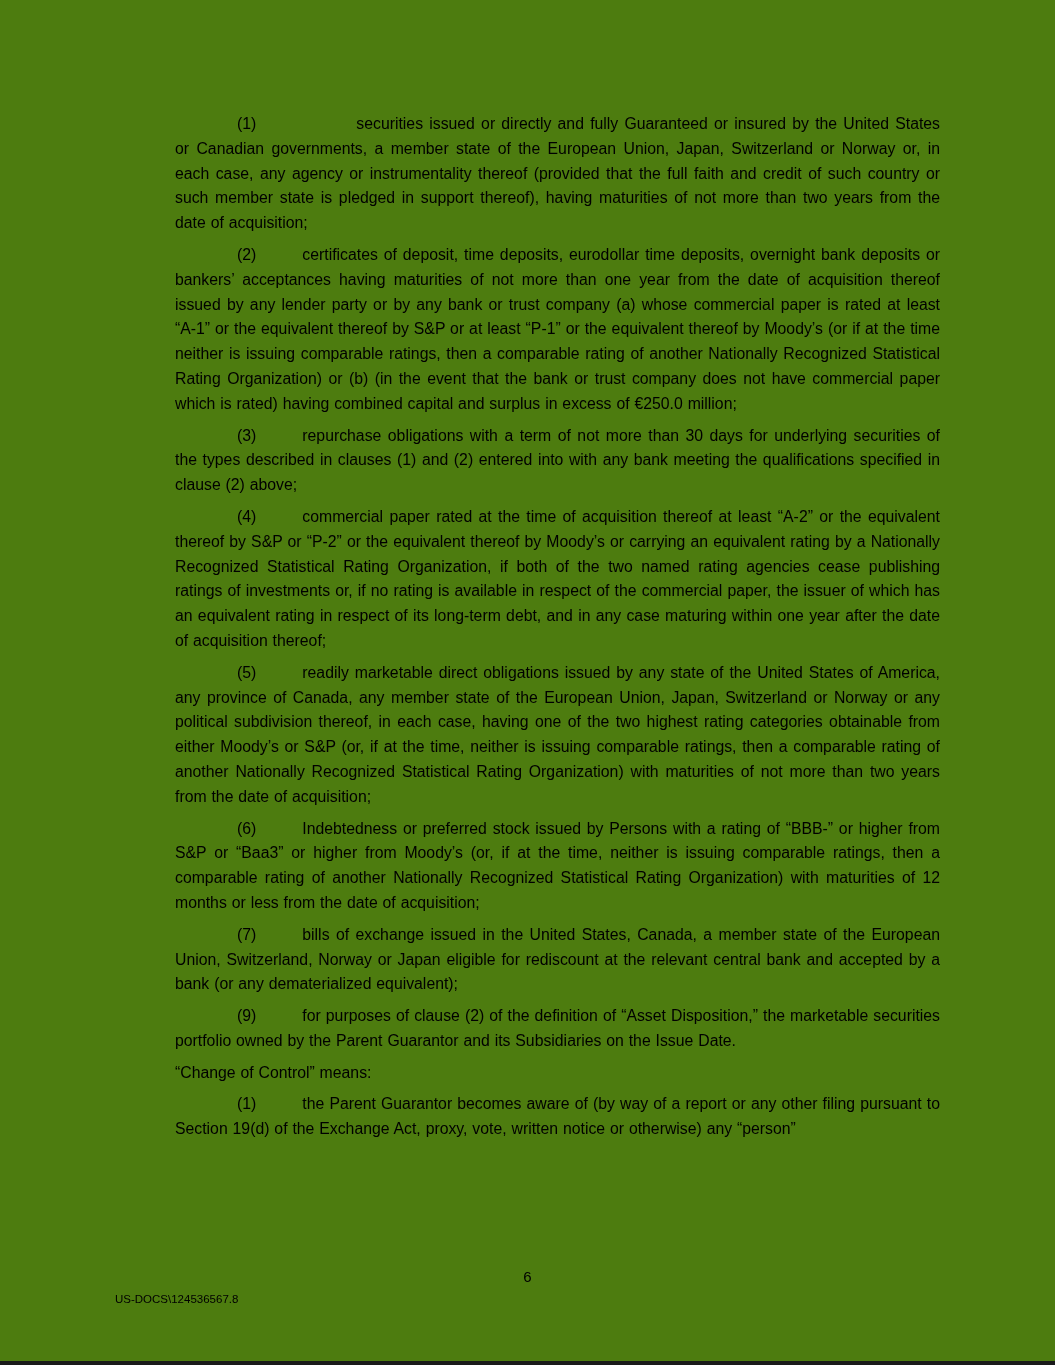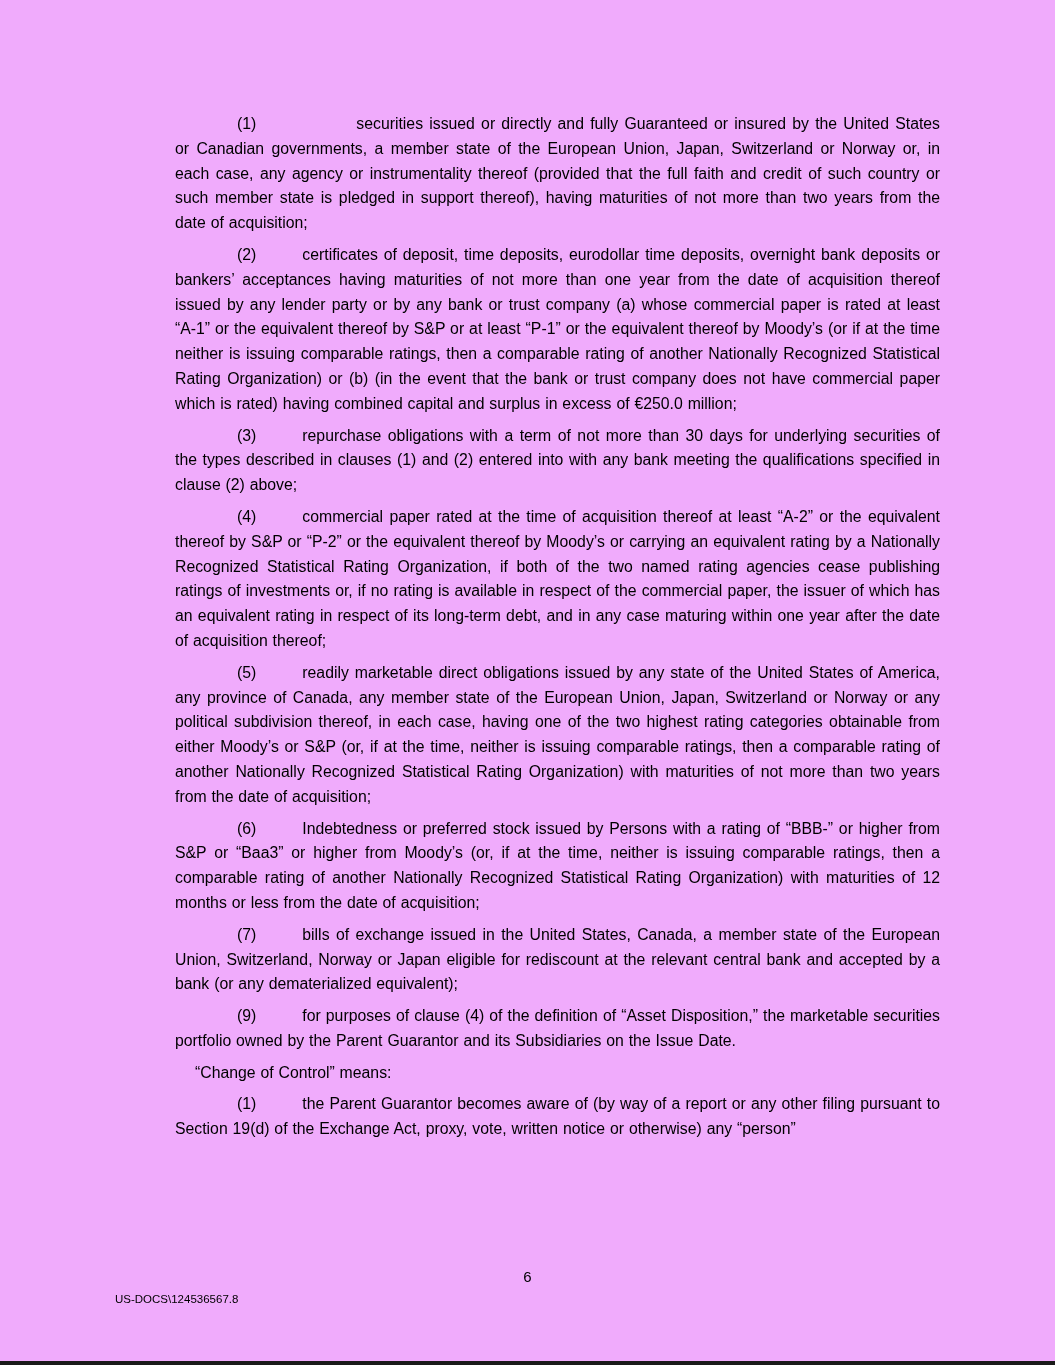--- a/index.html
+++ b/index.html
@@ -4,38 +4,37 @@
 <style>
   html, body {
     margin: 0;
     padding: 0;
     background: #ffffff;
   }
   .page {
     position: relative;
     width: 1055px;
     height: 1365px;
-    background: #f0abfc;
+    background: #4d7c0f;
     box-sizing: border-box;
     padding: 112px 115px 0 175px;
     font-family: "Liberation Sans", sans-serif;
     font-size: 15.8px;
     color: #000000;
     overflow: hidden;
   }
   .para {
     margin: 0 0 7px 0;
     text-align: justify;
     line-height: 24.8px;
     text-indent: 62px;
     word-spacing: 0.5px;
   }
   .para.no-indent {
     text-indent: 0;
-    margin-left: 20px;
   }
   .num {
     white-space: nowrap;
   }
   .tab {
     display: inline-block;
     width: 46px;
     height: 1px;
   }
   .tab.tab-wide {
@@ -80,21 +79,21 @@
 
   <p class="para"><span class="num">(4)</span><span class="tab"></span><span class="txt">commercial paper rated at the time of acquisition thereof at least “A-2” or the equivalent thereof by S&amp;P or “P-2” or the equivalent thereof by Moody’s or carrying an equivalent rating by a Nationally Recognized Statistical Rating Organization, if both of the two named rating agencies cease publishing ratings of investments or, if no rating is available in respect of the commercial paper, the issuer of which has an equivalent rating in respect of its long-term debt, and in any case maturing within one year after the date of acquisition thereof;</span></p>
 
   <p class="para"><span class="num">(5)</span><span class="tab"></span><span class="txt">readily marketable direct obligations issued by any state of the United States of America, any province of Canada, any member state of the European Union, Japan, Switzerland or Norway or any political subdivision thereof, in each case, having one of the two highest rating categories obtainable from either Moody’s or S&amp;P (or, if at the time, neither is issuing comparable ratings, then a comparable rating of another Nationally Recognized Statistical Rating Organization) with maturities of not more than two years from the date of acquisition;</span></p>
 
   <p class="para"><span class="num">(6)</span><span class="tab"></span><span class="txt">Indebtedness or preferred stock issued by Persons with a rating of “BBB-” or higher from S&amp;P or “Baa3” or higher from Moody’s (or, if at the time, neither is issuing comparable ratings, then a comparable rating of another Nationally Recognized Statistical Rating Organization) with maturities of 12 months or less from the date of acquisition;</span></p>
 
   <p class="para"><span class="num">(7)</span><span class="tab"></span><span class="txt">bills of exchange issued in the United States, Canada, a member state of the European Union, Switzerland, Norway or Japan eligible for rediscount at the relevant central bank and accepted by a bank (or any dematerialized equivalent);</span></p>
 
 
-  <p class="para"><span class="num">(9)</span><span class="tab"></span><span class="txt">for purposes of clause (4) of the definition of “Asset Disposition,” the marketable securities portfolio owned by the Parent Guarantor and its Subsidiaries on the Issue Date.</span></p>
+  <p class="para"><span class="num">(9)</span><span class="tab"></span><span class="txt">for purposes of clause (2) of the definition of “Asset Disposition,” the marketable securities portfolio owned by the Parent Guarantor and its Subsidiaries on the Issue Date.</span></p>
 
   <p class="para no-indent">“Change of Control” means:</p>
 
   <p class="para"><span class="num">(1)</span><span class="tab"></span><span class="txt">the Parent Guarantor becomes aware of (by way of a report or any other filing pursuant to Section 19(d) of the Exchange Act, proxy, vote, written notice or otherwise) any “person”</span></p>
 
   <div class="page-number">6</div>
 
   <div class="doc-footer">US-DOCS\124536567.8</div>
 
   <div class="bottom-edge"></div>

